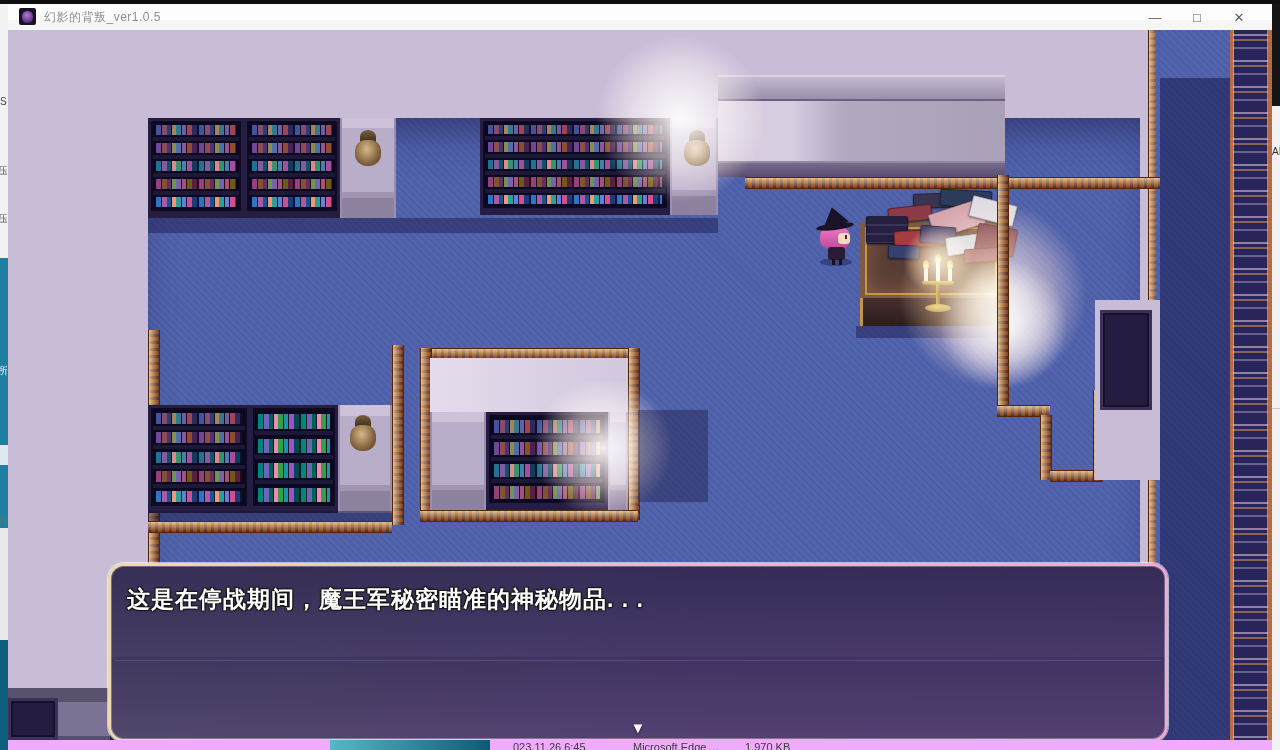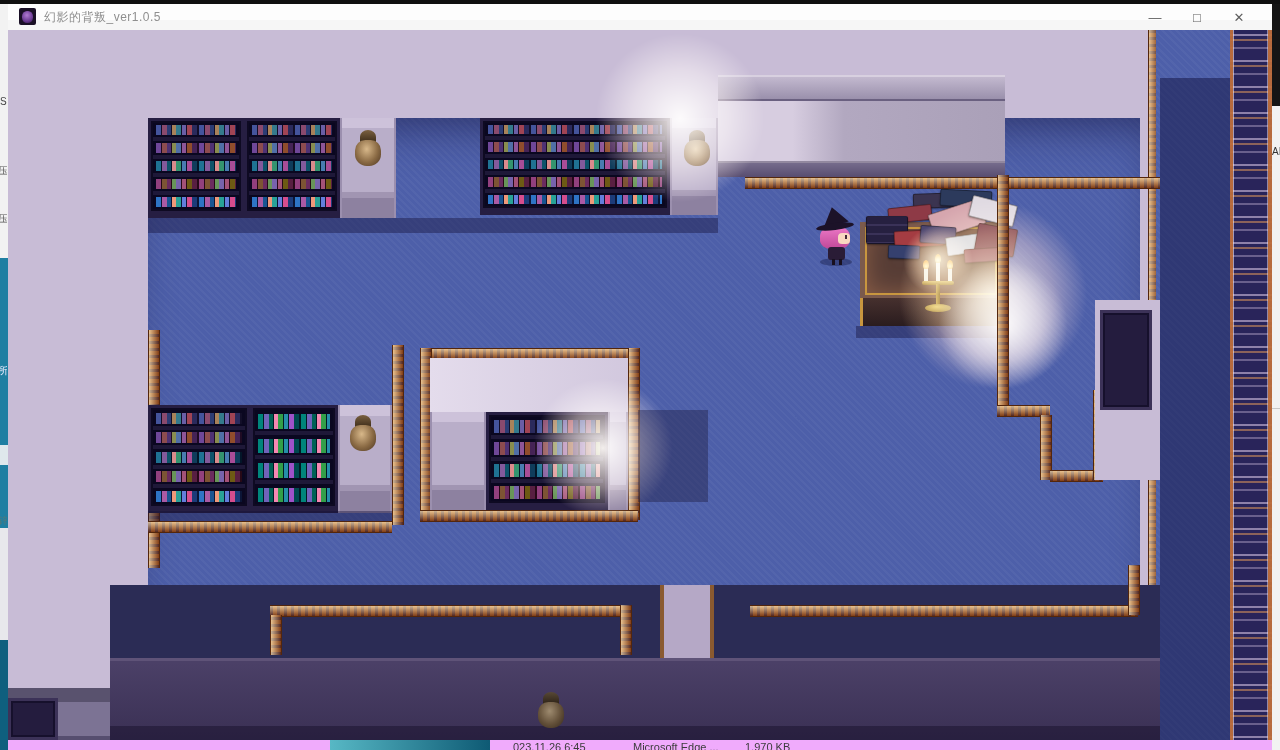--- a/index.html
+++ b/index.html
@@ -329,13 +329,20 @@
   <div class="a" style="left:102px;top:628px;width:1050px;height:82px;background:linear-gradient(180deg,#4c4168,#3a3054);box-shadow:inset 0 3px 0 #5f5378,inset 0 -14px 0 rgba(20,14,40,.45)"></div>
   <div class="a jar dark" style="left:530px;top:662px">
       <div class="jlid"></div>
       <div class="jbody"></div>
     </div>
 
   <div class="a" style="left:0;top:658px;width:102px;height:14px;background:#59526e"></div>
   <div class="a" style="left:0;top:672px;width:102px;height:38px;background:#7c7394;box-shadow:inset 0 -4px 0 rgba(30,22,55,.4)"></div>
   <div class="a dkshelf" style="left:0;top:668px;width:50px;height:42px"></div>
 
+  <div class="a" id="dialog">
+    <div class="inner">
+      <div class="a" style="left:4px;right:4px;top:94px;height:1px;background:rgba(150,120,220,.3)"></div>
+      <div id="dtext">这是在停战期间，魔王军秘密瞄准的神秘物品. . .</div>
+      <div id="darrow">▼</div>
+    </div>
+  </div>
 </div>
 
 </body></html>

